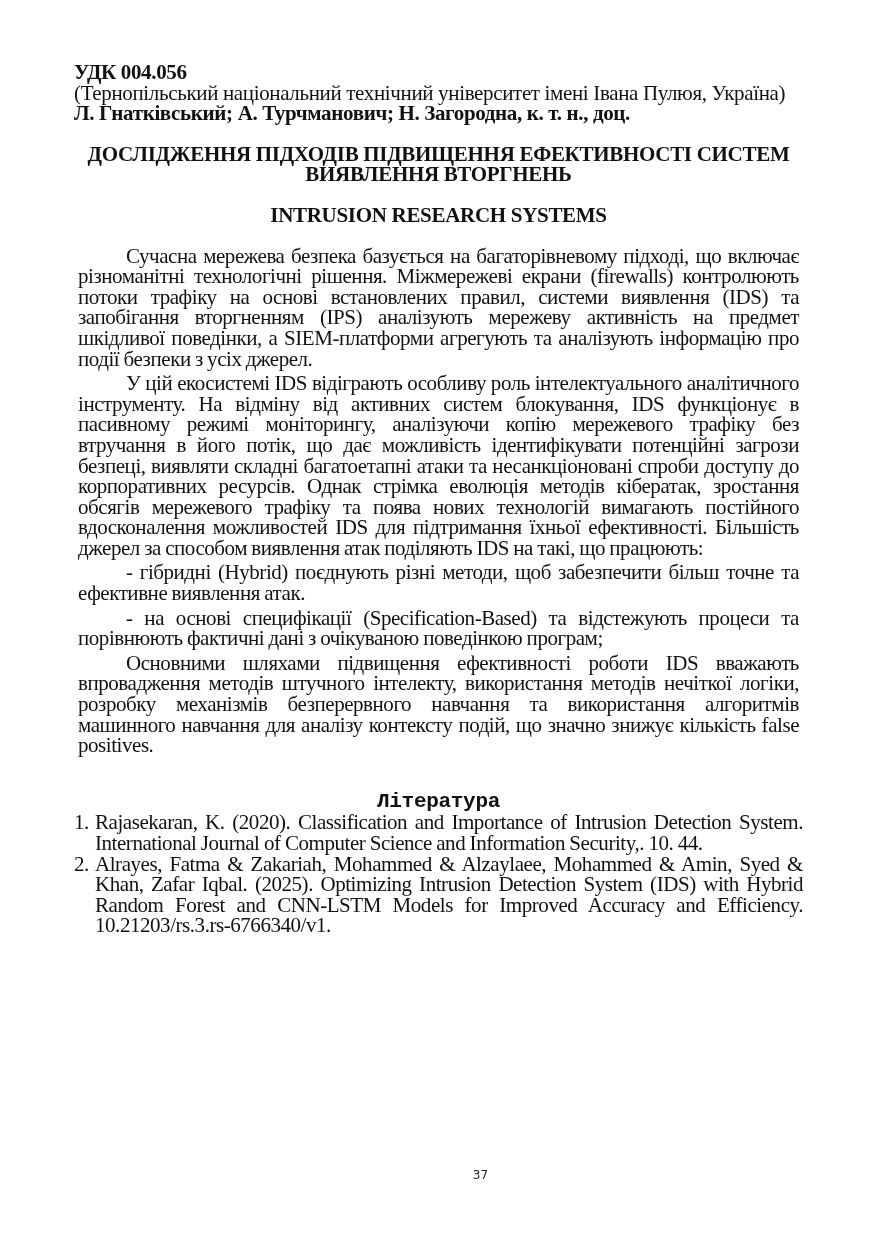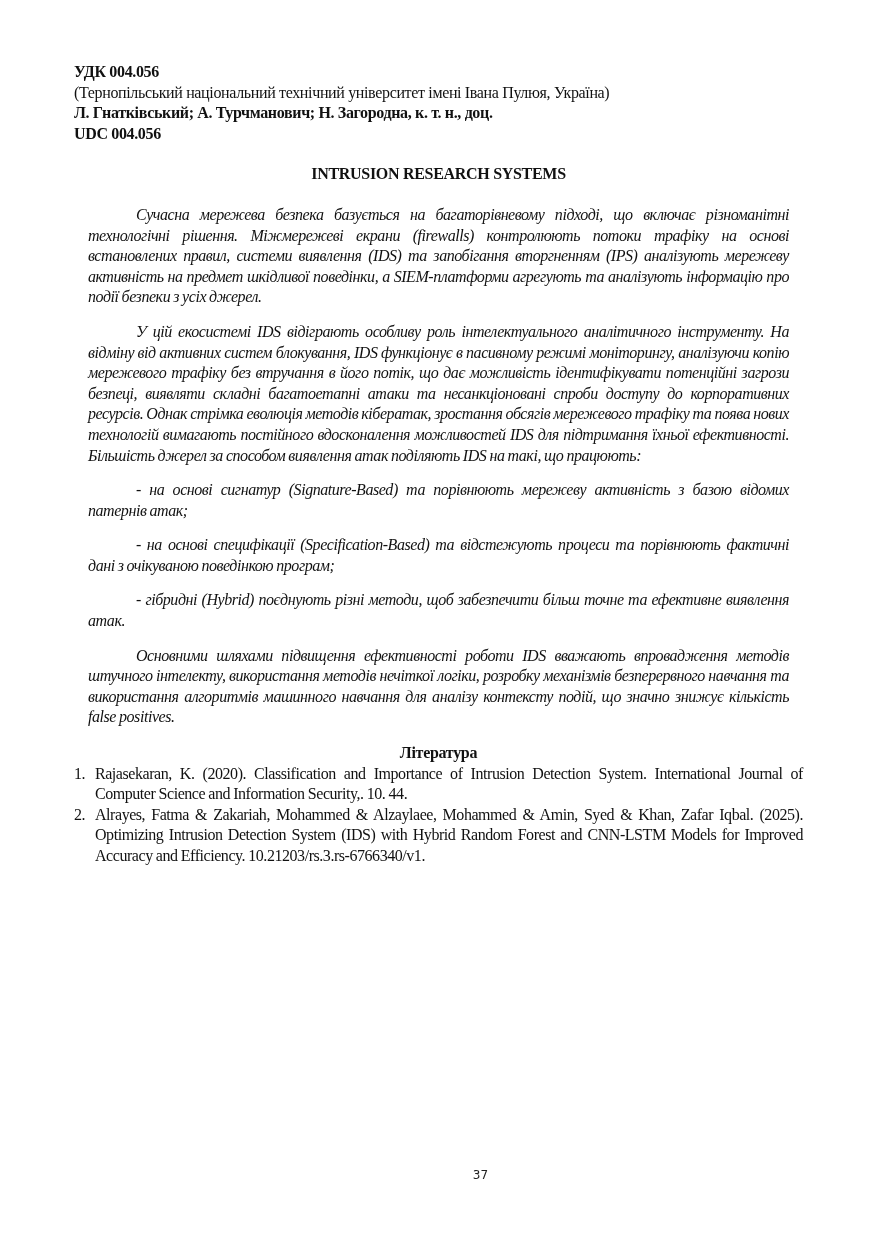--- a/index.html
+++ b/index.html
@@ -1,65 +1,67 @@
 <!DOCTYPE html>
 <html><head>
 <meta charset="utf-8">
 <style>
   html, body { margin: 0; padding: 0; background: #ffffff; }
   body { width: 877px; height: 1240px; position: relative; overflow: hidden; }
   .page {
     position: absolute; left: 74px; top: 62px; width: 729px;
     font-family: "Liberation Serif", serif;
-    font-size: 16px; line-height: 20.6px; color: #111111;
+    font-size: 21px; line-height: 20.6px; color: #111111;
   }
   .b { font-weight: bold; }
   .meta { margin: 0; white-space: nowrap; letter-spacing: -0.35px; }
   .title {
     text-align: center; font-weight: bold; margin: 20px 0 20px 0;
     letter-spacing: -0.3px;
   }
   .title div { white-space: nowrap; }
   .para {
-    text-align: justify; text-indent: 48px; margin: 14px;
-    letter-spacing: -0.45px; word-spacing: -0.5px; font-style: italic;
+    text-align: justify; text-indent: 48px; margin: 4px;
+    letter-spacing: -0.45px; word-spacing: -0.5px;
   }
-  .refs-title { text-align: center; font-weight: bold; margin: 15px 0 0 0; letter-spacing: -0.3px; }
+  .refs-title { text-align: center; font-weight: bold; margin: 36px 0 0 0; letter-spacing: -0.3px; font-family: Liberation Mono, monospace; }
   ol.refs { margin: 0; padding: 0; list-style: none; }
   ol.refs li {
     position: relative; padding-left: 21px; text-align: justify;
     letter-spacing: -0.45px; word-spacing: -0.4px;
   }
   ol.refs li .num { position: absolute; left: 0; top: 0; }
   .page-number {
     position: absolute; left: 0; width: 877px; top: 1168px; text-align: center;
     font-family: "DejaVu Sans", sans-serif; font-size: 12px; color: #222222; padding-left: 42px;
   }
 </style>
 </head>
 <body>
 
 <div class="page">
   <p class="meta b">УДК 004.056</p>
   <p class="meta">(Тернопільський національний технічний університет імені Івана Пулюя, Україна)</p>
   <p class="meta b">Л. Гнатківський; А. Турчманович; Н. Загородна, к. т. н., доц.</p>
 
+  <div class="title">
+    <div>ДОСЛІДЖЕННЯ ПІДХОДІВ ПІДВИЩЕННЯ ЕФЕКТИВНОСТІ СИСТЕМ</div>
+    <div>ВИЯВЛЕННЯ ВТОРГНЕНЬ</div>
+  </div>
 
-  <p class="meta b">UDC 004.056</p>
 
   <div class="title">
     <div>INTRUSION RESEARCH SYSTEMS</div>
   </div>
 
   <div>
     <p class="para">Сучасна мережева безпека базується на багаторівневому підході, що включає різноманітні технологічні рішення. Міжмережеві екрани (firewalls) контролюють потоки трафіку на основі встановлених правил, системи виявлення (IDS) та запобігання вторгненням (IPS) аналізують мережеву активність на предмет шкідливої поведінки, а SIEM-платформи агрегують та аналізують інформацію про події безпеки з усіх джерел.</p>
     <p class="para">У цій екосистемі IDS відіграють особливу роль інтелектуального аналітичного інструменту. На відміну від активних систем блокування, IDS функціонує в пасивному режимі моніторингу, аналізуючи копію мережевого трафіку без втручання в його потік, що дає можливість ідентифікувати потенційні загрози безпеці, виявляти складні багатоетапні атаки та несанкціоновані спроби доступу до корпоративних ресурсів. Однак стрімка еволюція методів кібератак, зростання обсягів мережевого трафіку та поява нових технологій вимагають постійного вдосконалення можливостей IDS для підтримання їхньої ефективності. Більшість джерел за способом виявлення атак поділяють IDS на такі, що працюють:</p>
-    <p class="para">-  на основі сигнатур (Signature-Based) та порівнюють мережеву активність з базою відомих патернів атак;</p>
+    <p class="para">-  гібридні (Hybrid) поєднують різні методи, щоб забезпечити більш точне та ефективне виявлення атак.</p>
     <p class="para">-  на основі специфікації (Specification-Based) та відстежують процеси та порівнюють фактичні дані з очікуваною поведінкою програм;</p>
-    <p class="para">-  гібридні (Hybrid) поєднують різні методи, щоб забезпечити більш точне та ефективне виявлення атак.</p>
     <p class="para">Основними шляхами підвищення ефективності роботи IDS вважають впровадження методів штучного інтелекту, використання методів нечіткої логіки, розробку механізмів безперервного навчання та використання алгоритмів машинного навчання для аналізу контексту подій, що значно знижує кількість false positives.</p>
   </div>
 
   <div class="refs-title">Література</div>
   <ol class="refs">
     <li>
       <span class="num">1.</span>
       <span>Rajasekaran, K. (2020). Classification and Importance of Intrusion Detection System. International Journal of Computer Science and Information Security,. 10. 44.</span>
     </li>
     <li>

